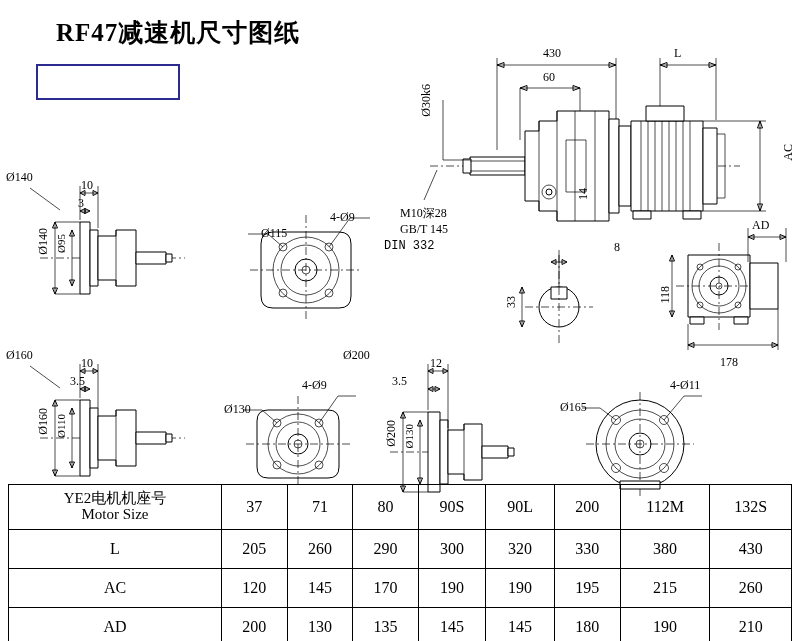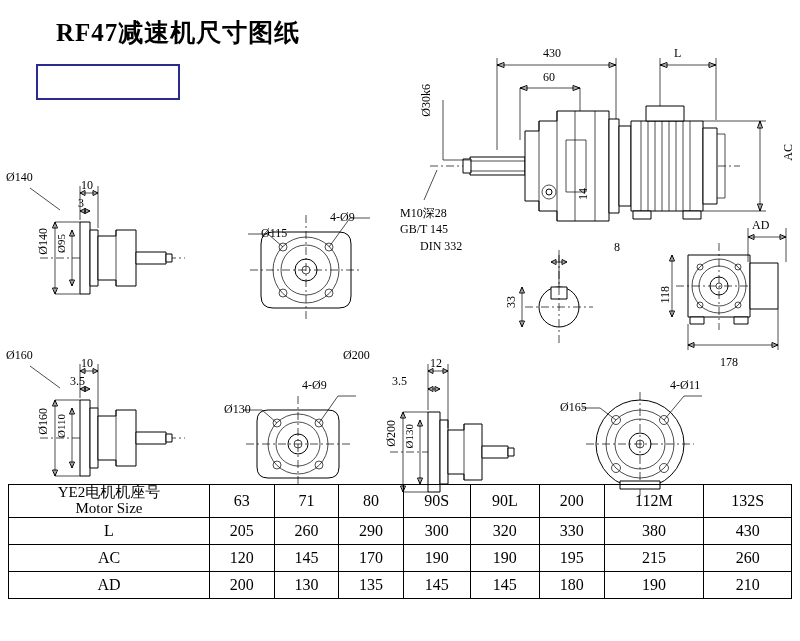--- a/index.html
+++ b/index.html
@@ -35,21 +35,21 @@
   svg *{vector-effect:non-scaling-stroke;}
   .ln{stroke:#000;stroke-width:1;fill:none;}
   .thin{stroke:#000;stroke-width:.7;fill:none;}
   .dash{stroke:#000;stroke-width:.7;fill:none;stroke-dasharray:8 3 2 3;}
   .fillw{fill:#fff;stroke:#000;stroke-width:1;}
 
   
   .table-wrap{position:absolute;left:8px;top:484px;width:784px;}
   table.spec{border-collapse:collapse;width:784px;
     font-family:"Liberation Serif",serif;font-size:16px;}
-  table.spec td{border:1px solid #000;text-align:center;height:26px;padding:0;}
+  table.spec td{border:1px solid #000;text-align:center;height:26px;padding:6px;}
   table.spec td.first{width:200px;text-align:center;}
   .cell-two{line-height:1.05;font-size:15px;}
 </style>
 </head>
 <body>
 
 <div class="page">
 
   <div class="title">RF47减速机尺寸图纸</div>
   <div class="logo-box"></div>
@@ -299,21 +299,21 @@
   </svg>
 
   <div class="lbl" style="left:543px;top:46px;">430</div>
   <div class="lbl" style="left:674px;top:46px;">L</div>
   <div class="lbl" style="left:543px;top:70px;">60</div>
   <div class="lbl vert" style="left:419px;top:84px;">Ø30k6</div>
   <div class="lbl vert" style="left:781px;top:144px;">AC</div>
   <div class="lbl vert" style="left:576px;top:188px;">14</div>
   <div class="lbl" style="left:400px;top:205px;">M10深28</div>
   <div class="lbl" style="left:400px;top:222px;">GB/T 145</div>
-  <div class="lbl" style="left:420px;top:239px;">DIN 332</div>
+  <div class="lbl" style="left:384px;top:239px;font-family:Liberation Mono, monospace;">DIN 332</div>
   <div class="lbl" style="left:614px;top:240px;">8</div>
   <div class="lbl vert" style="left:504px;top:296px;">33</div>
   <div class="lbl vert" style="left:658px;top:286px;">118</div>
   <div class="lbl" style="left:720px;top:355px;">178</div>
   <div class="lbl" style="left:752px;top:218px;">AD</div>
 
   <div class="lbl" style="left:6px;top:170px;">Ø140</div>
   <div class="lbl" style="left:81px;top:178px;">10</div>
   <div class="lbl" style="left:78px;top:196px;">3</div>
   <div class="lbl vert" style="left:36px;top:228px;">Ø140</div>
@@ -343,21 +343,21 @@
   <div class="table-wrap">
     <table class="spec">
       <tbody>
         <tr>
           <td class="first" rowspan="1">
             <div class="cell-two">
               <div>YE2电机机座号</div>
               <div>Motor Size</div>
             </div>
           </td>
-          <td>63</td>
+          <td>37</td>
           <td>71</td>
           <td>80</td>
           <td>90S</td>
           <td>90L</td>
           <td>200</td>
           <td>112M</td>
           <td>132S</td>
         </tr>
         <tr>
           <td class="first">L</td>

